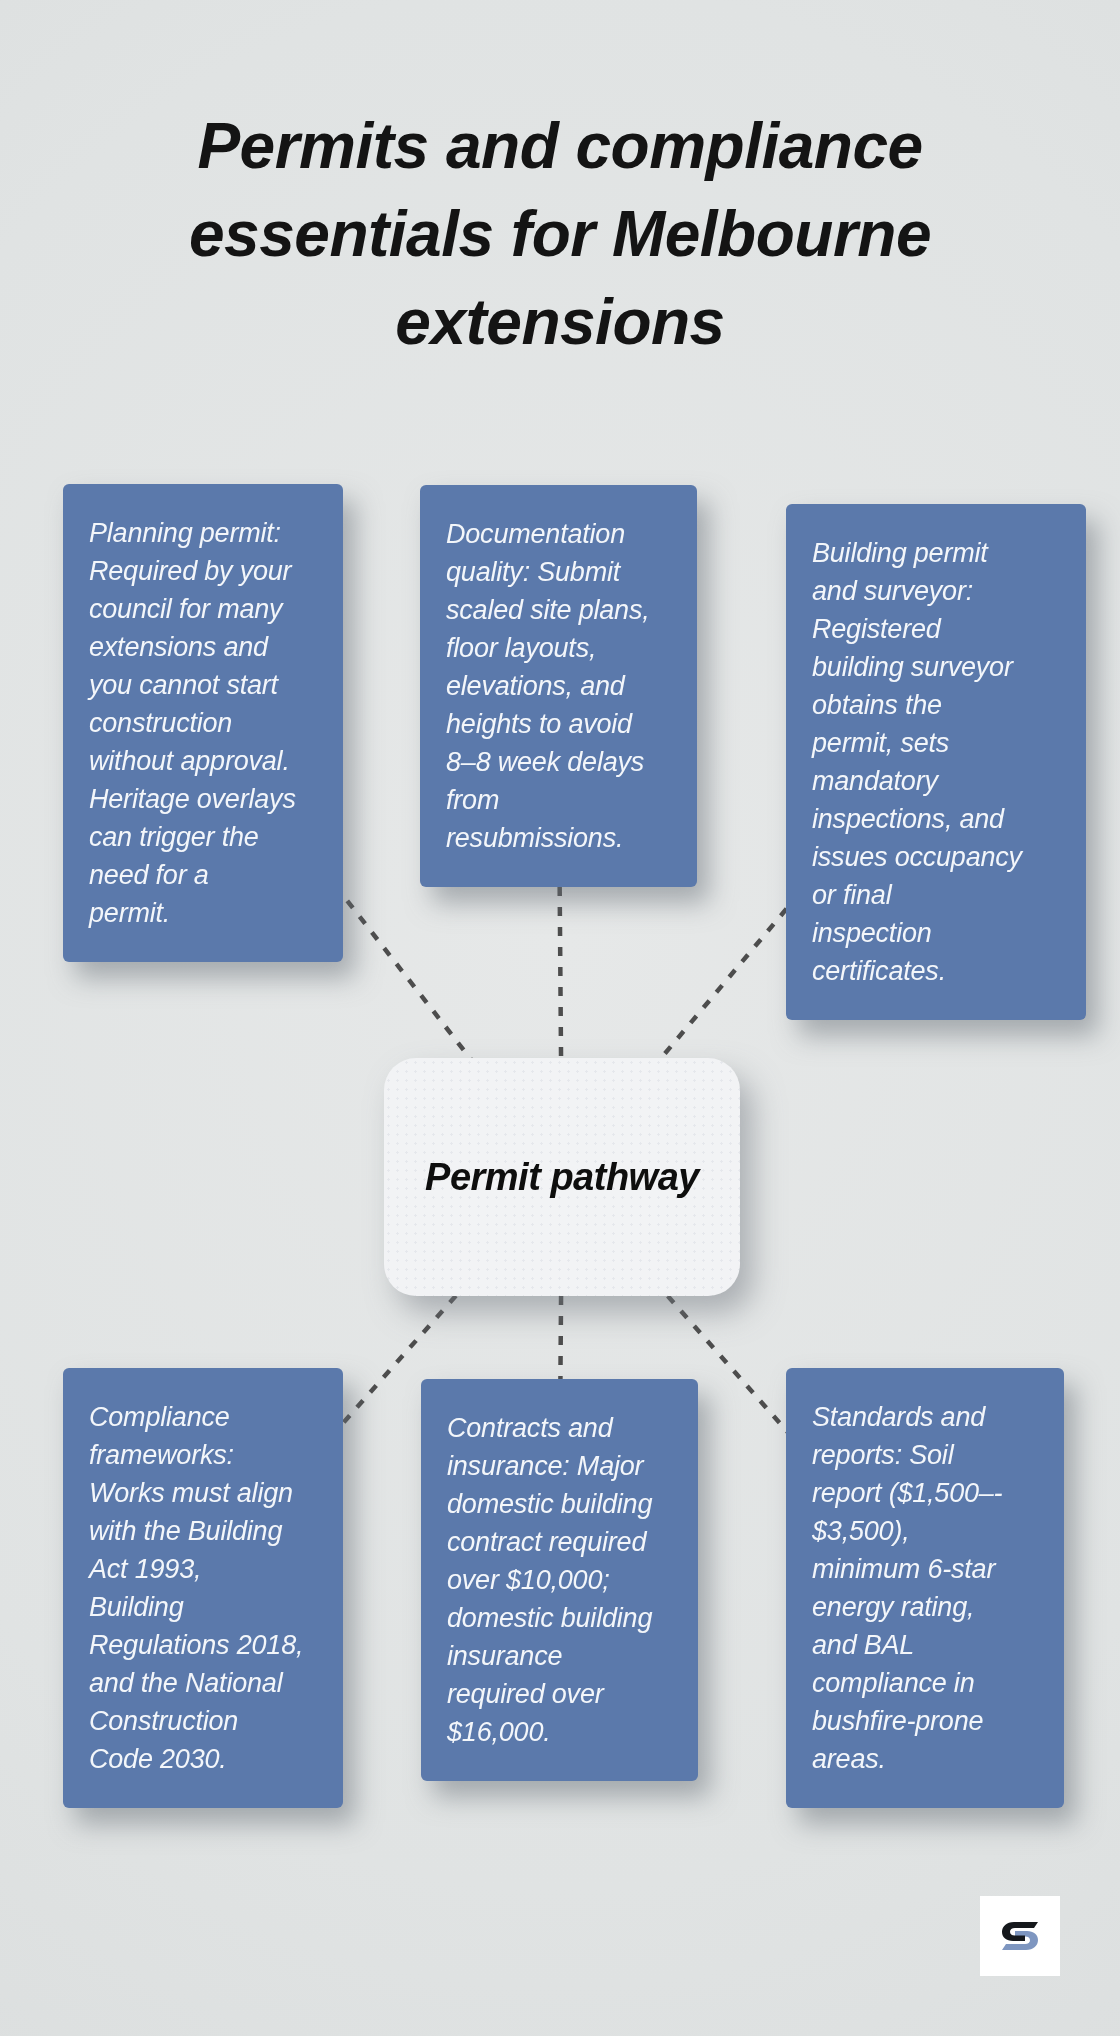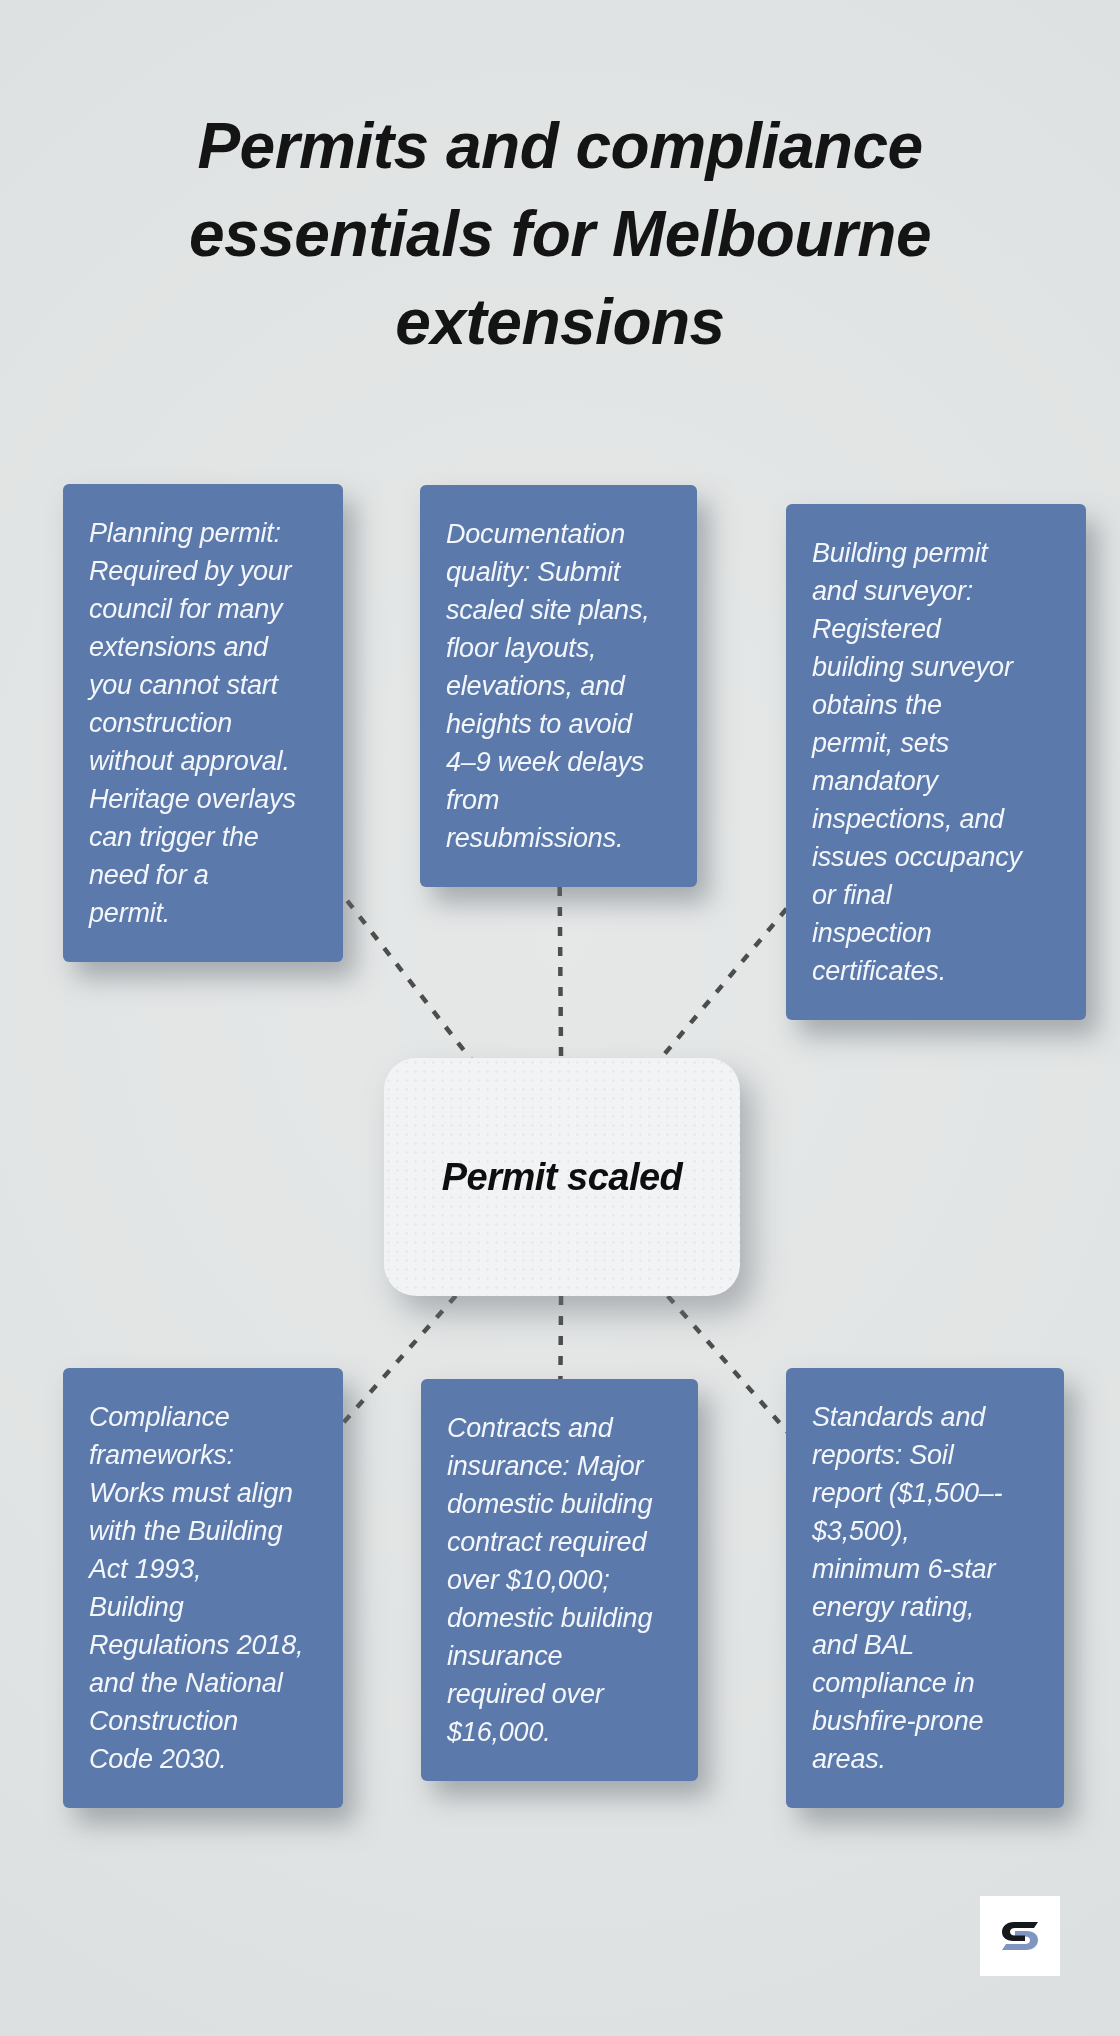--- a/index.html
+++ b/index.html
@@ -135,21 +135,21 @@
 permit.</p>
   </div>
 
   <div class="bubble bubble-b">
     <p>Documentation
 quality: Submit
 scaled site plans,
 floor layouts,
 elevations, and
 heights to avoid
-4–9 week delays
+8–8 week delays
 from
 resubmissions.</p>
   </div>
 
   <div class="bubble bubble-c">
     <p>Building permit
 and surveyor:
 Registered
 building surveyor
 obtains the
@@ -194,21 +194,21 @@
 $3,500),
 minimum 6-star
 energy rating,
 and BAL
 compliance in
 bushfire-prone
 areas.</p>
   </div>
 
   <div class="center-node">
-    <span>Permit scaled</span>
+    <span>Permit pathway</span>
   </div>
 
   <div class="logo">
     <svg width="44" height="34" viewBox="0 0 44 34" xmlns="http://www.w3.org/2000/svg" aria-hidden="true">
       <path fill="#7e96c0" d="M4 31 L28 31 C35.5 31 40 26.5 40 21 C40 15.5 35.5 12 29 12 L17 12 L17 17.5 L27 17.5 C30.5 17.5 32 19 32 21.2 C32 23.4 30.2 25 27 25 L8 25 Z"></path>
       <path fill="#15181c" d="M40 3 L16 3 C8.5 3 4 7.5 4 13 C4 18.5 8.5 22 15 22 L27 22 L27 16.5 L17 16.5 C13.5 16.5 12 15 12 12.8 C12 10.6 13.8 9 17 9 L36 9 Z"></path>
     </svg>
   </div>
 
 </div>

